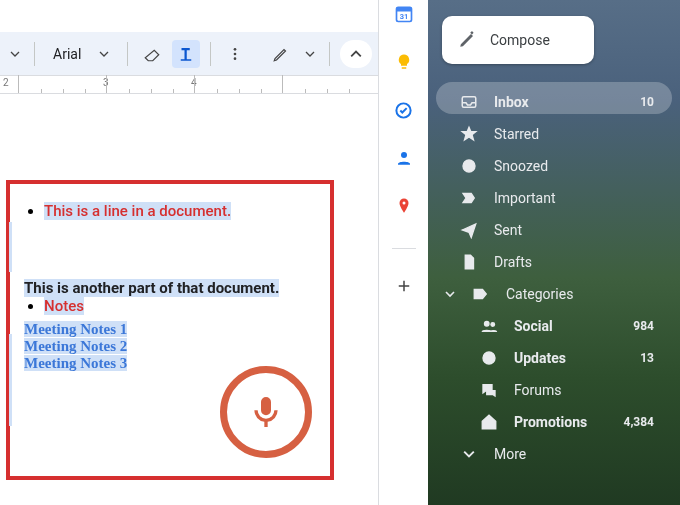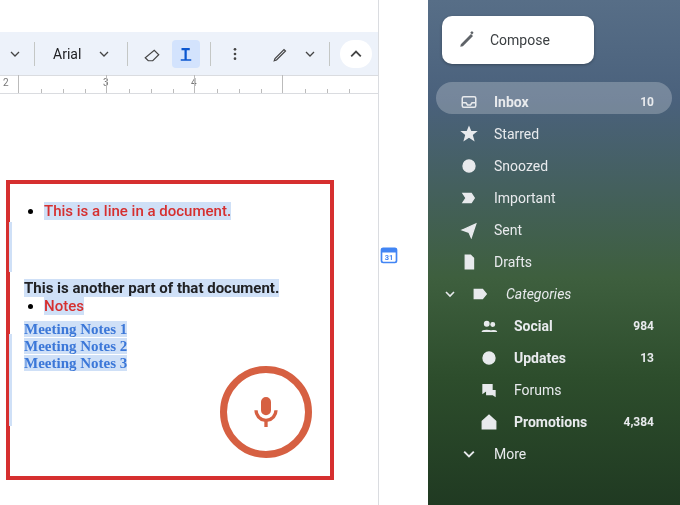--- a/index.html
+++ b/index.html
@@ -99,21 +99,21 @@
     position:absolute; right:18px; bottom:18px;
     width:92px; height:92px; border:7px solid #d66042;
     border-radius:50%; display:flex; align-items:center;
     justify-content:center;
   }
   .mic-circle svg { fill:#d66042; }
   
   .side-strip {
     width:50px; height:505px; background:#fff;
     border-left:1px solid #dadce0;
-    display:flex; flex-direction:row; align-items:center;
+    display:flex; flex-direction:column; align-items:center;
     padding-top:4px; gap:28px;
     position:relative;
   }
   .ss-icon {
     width:20px; height:20px; display:flex;
     align-items:center; justify-content:center; cursor:pointer;
   }
   .ss-plus {
     width:18px; height:18px; display:flex;
     align-items:center; justify-content:center;
@@ -144,21 +144,21 @@
   }
   .nav-item .count {
     margin-left:auto; margin-right:6px; font-size:12px; font-weight:700;
   }
   .nav-item.active {
     background:rgba(255,255,255,0.24); font-weight:700;
   }
   .nav-item.bold { font-weight:700; }
   .nav-icon { width:18px; height:18px; display:flex; align-items:center; justify-content:center;}
   .nav-icon svg { fill:#e8eaed; stroke:#e8eaed; }
-  .cat-row { padding-left:8px;font-style:italic; }
+  .cat-row { padding-left:8px; }
   .sub-item { padding-left:44px; }
 </style>
 </head>
 <body>
 
 <div class="doc-pane">
   <div class="toolbar">
     <div class="tb-caret">
       <svg width="10" height="10" viewBox="0 0 10 10">
           <path d="M1 3l4 4 4-4" fill="none" stroke="#444" stroke-width="1.3"></path>

